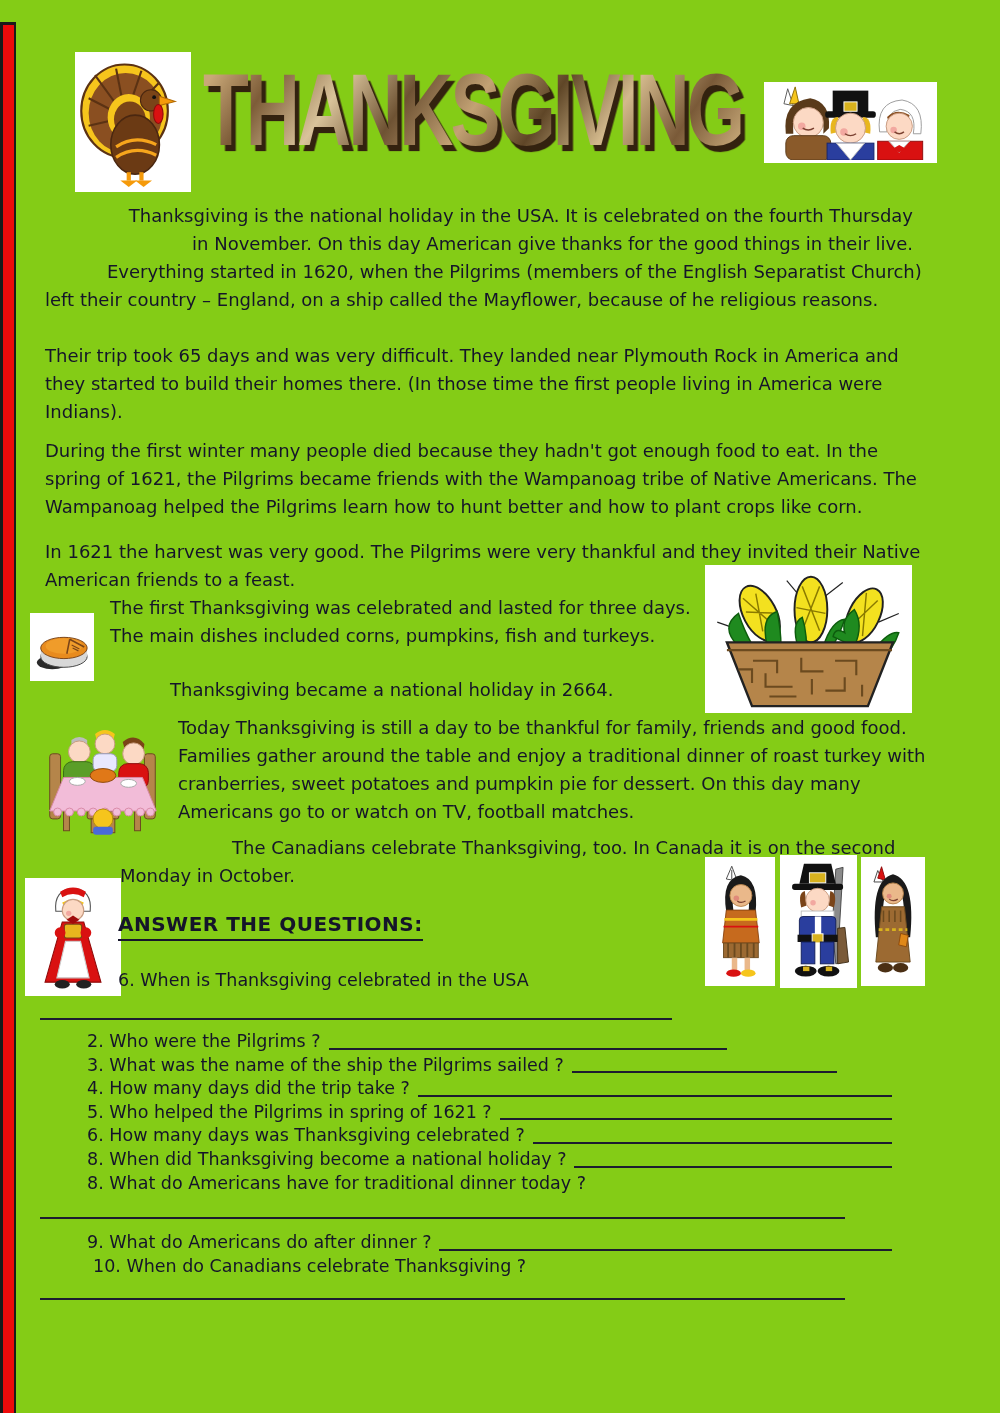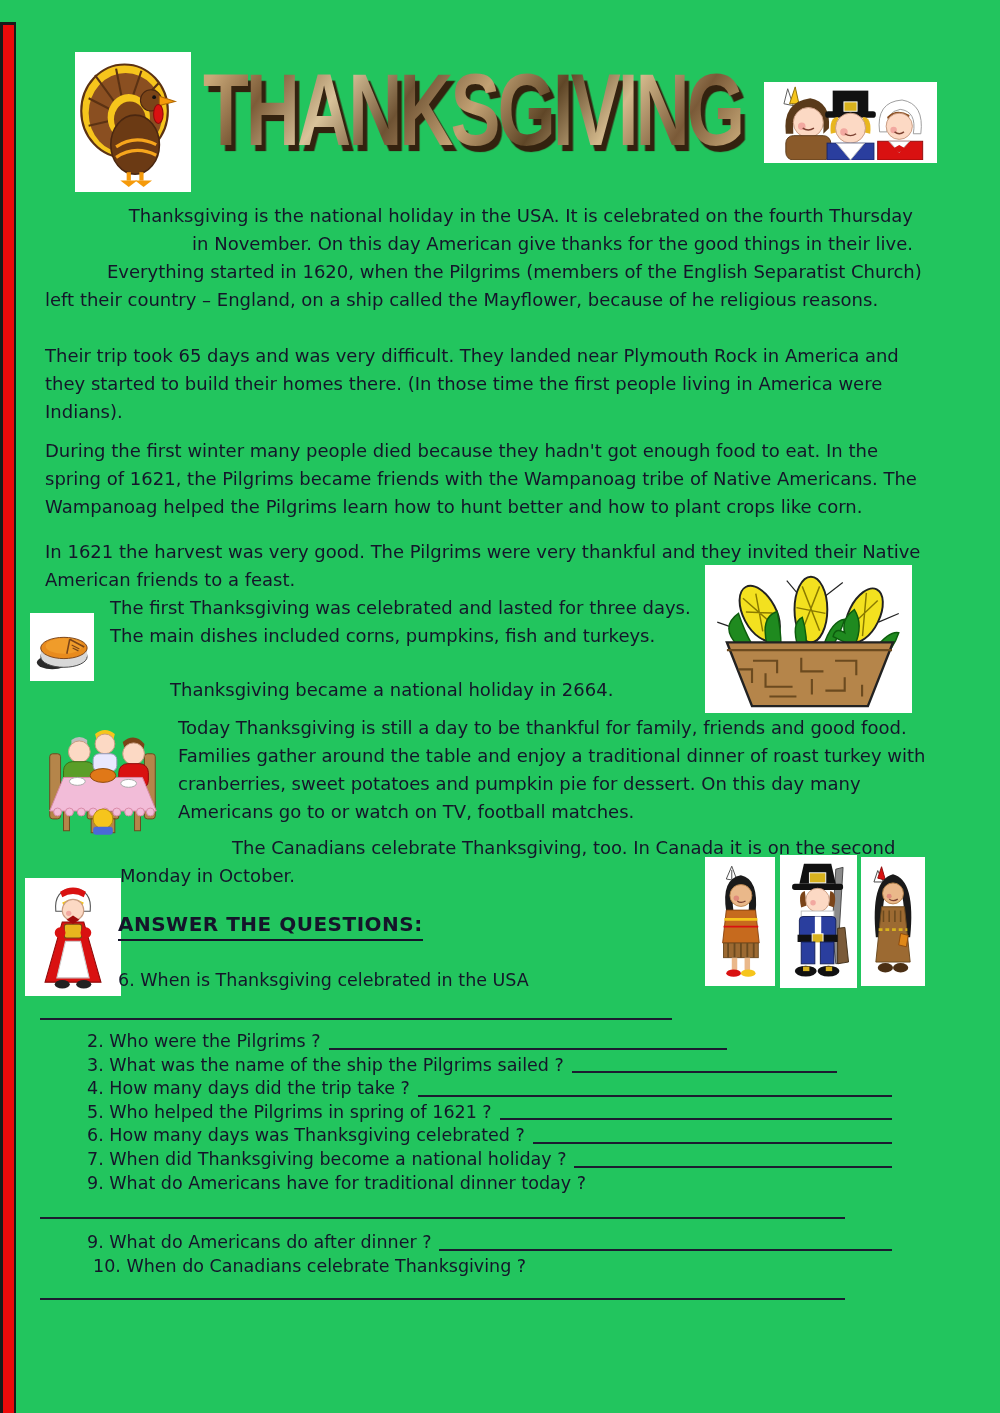--- a/index.html
+++ b/index.html
@@ -1,17 +1,17 @@
 <!DOCTYPE html>
 <html><head>
 <meta charset="utf-8">
 <style>
   html,body{margin:0;padding:0;}
   body{font-family:"DejaVu Sans",sans-serif;}
-  #sheet{position:relative;width:1000px;height:1413px;background:#22c55e;overflow:hidden;color:#15152a;}
+  #sheet{position:relative;width:1000px;height:1413px;background:#84cc16;overflow:hidden;color:#15152a;}
   
   .edge-black{position:absolute;left:0;top:22px;width:3px;height:1391px;background:#1a1a1a;}
   .stripe{position:absolute;left:3px;top:22px;width:13px;height:1391px;background:#ee0a0a;border-top:3px solid #1a1a1a;border-right:2px solid #1a1a1a;box-sizing:border-box;}
   
   .imgbox{position:absolute;background:#ffffff;display:flex;align-items:center;justify-content:center;overflow:hidden;}
   .turkey-box{left:75px;top:52px;width:116px;height:140px;}
   .pilgrims-box{left:764px;top:82px;width:173px;height:81px;}
   .title{position:absolute;left:203px;top:52px;font-weight:bold;font-size:100px;line-height:112px;letter-spacing:-4px;white-space:nowrap;
     font-family:"Liberation Sans",sans-serif;
     transform:scale(0.75,1.02);transform-origin:top left;
@@ -334,25 +334,25 @@
     </div>
     <div class="qrow w805">
       <span class="qt">5. Who helped the Pilgrims in spring of 1621 ?</span>
         <span class="fl"></span>
     </div>
     <div class="qrow w805">
       <span class="qt">6. How many days was Thanksgiving celebrated ?</span>
         <span class="fl"></span>
     </div>
     <div class="qrow w805">
-      <span class="qt">7. When did Thanksgiving become a national holiday ?</span>
-        <span class="fl"></span>
-    </div>
-    <div class="qrow w805">
-      <span class="qt">9. What do Americans have for traditional dinner today ?</span>
+      <span class="qt">8. When did Thanksgiving become a national holiday ?</span>
+        <span class="fl"></span>
+    </div>
+    <div class="qrow w805">
+      <span class="qt">8. What do Americans have for traditional dinner today ?</span>
     </div>
     <div class="sline mid"></div>
     <div class="qrow w805">
       <span class="qt">9. What do Americans do after dinner ?</span>
         <span class="fl"></span>
     </div>
     <div class="qrow w805">
       <span class="qt" style="padding-left:6px">10. When do Canadians celebrate Thanksgiving ?</span>
     </div>
     <div class="sline bottom"></div>

